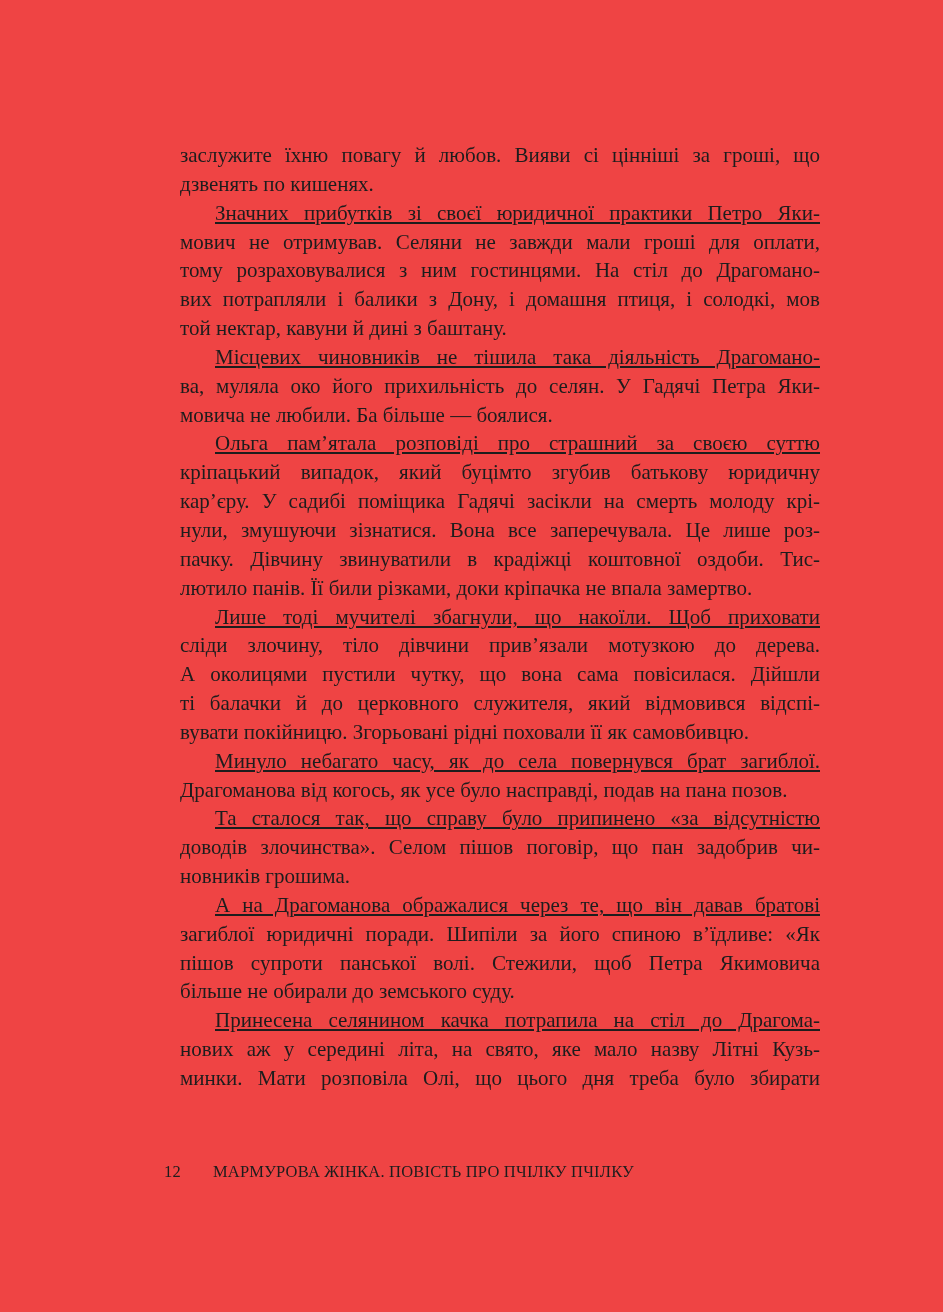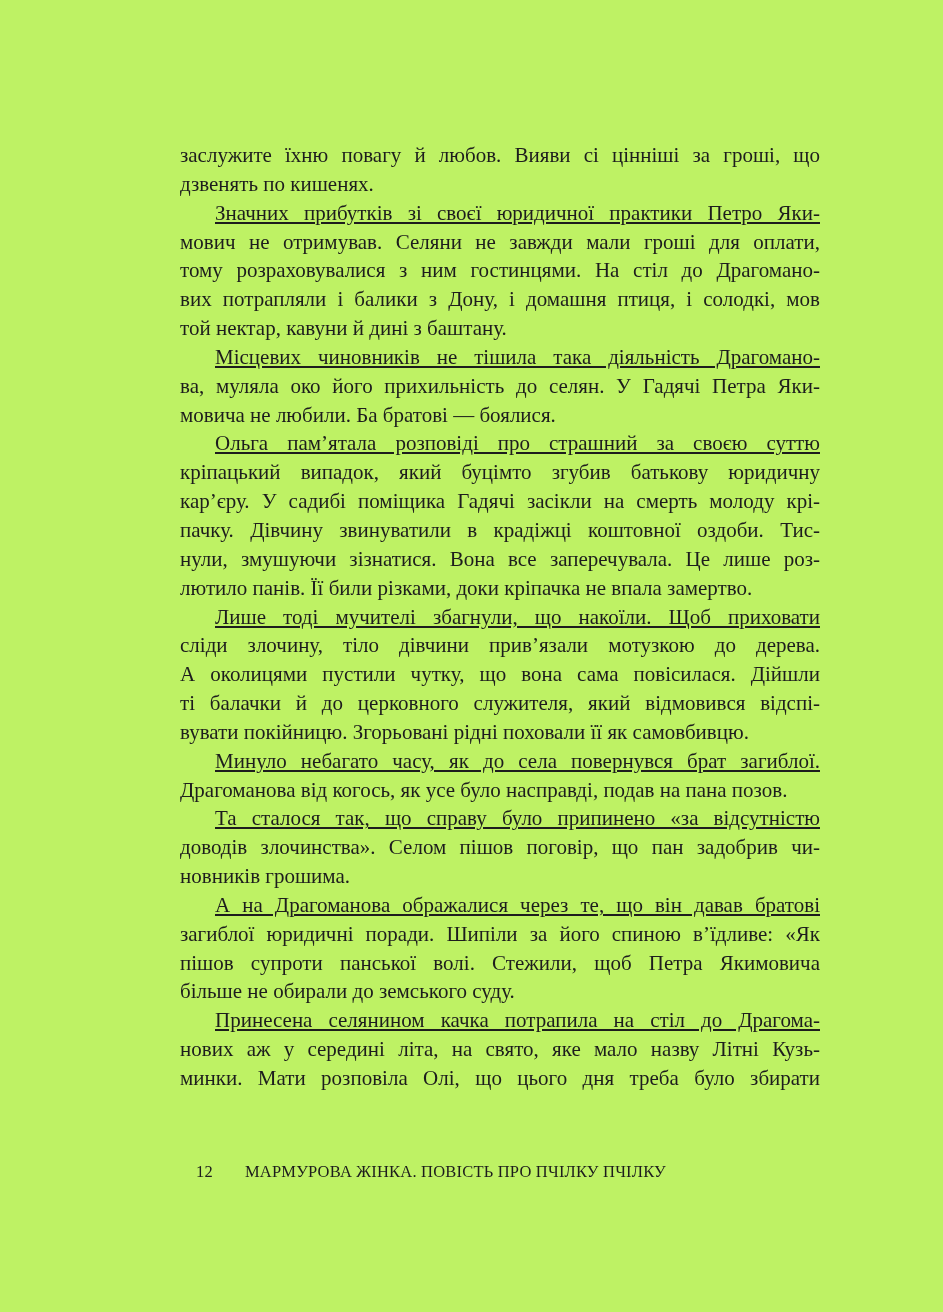--- a/index.html
+++ b/index.html
@@ -1,42 +1,42 @@
 <!DOCTYPE html>
 <html lang="uk"><head>
 <meta charset="utf-8">
 <style>
   html, body { margin: 0; padding: 0; }
   body { background: #ffffff; }
   .page {
     position: relative;
     width: 943px;
     height: 1312px;
-    background: #bef264;
+    background: #ef4444;
     overflow: hidden;
     font-family: "Liberation Serif", "DejaVu Serif", serif;
     color: #1d1d1d;
   }
   .text-block {
     position: absolute;
     left: 180px;
     top: 141px;
     width: 640px;
     font-size: 21px;
     line-height: 28.85px;
   }
   .line {
     text-align: justify;
     text-align-last: justify;
   }
   .line.indent { text-indent: 35px; text-decoration: underline; }
   .line.para-end { text-align-last: left; }
   .page-footer {
     position: absolute;
-    left: 196px;
+    left: 164px;
     top: 1161px;
     display: flex;
     align-items: baseline;
     gap: 32px;
     font-size: 16.5px;
     line-height: 22px;
     letter-spacing: 0.2px;
     white-space: nowrap;
   }
 </style>
@@ -48,26 +48,26 @@
   <main class="text-block">
       <div class="line">заслужите їхню повагу й любов. Вияви сі цінніші за гроші, що</div>
       <div class="line para-end">дзвенять по кишенях.</div>
       <div class="line indent">Значних прибутків зі своєї юридичної практики Петро Яки-</div>
       <div class="line">мович не отримував. Селяни не завжди мали гроші для оплати,</div>
       <div class="line">тому розраховувалися з ним гостинцями. На стіл до Драгомано-</div>
       <div class="line">вих потрапляли і балики з Дону, і домашня птиця, і солодкі, мов</div>
       <div class="line para-end">той нектар, кавуни й дині з баштану.</div>
       <div class="line indent">Місцевих чиновників не тішила така діяльність Драгомано-</div>
       <div class="line">ва, муляла око його прихильність до селян. У Гадячі Петра Яки-</div>
-      <div class="line para-end">мовича не любили. Ба братові — боялися.</div>
+      <div class="line para-end">мовича не любили. Ба більше — боялися.</div>
       <div class="line indent">Ольга пам’ятала розповіді про страшний за своєю суттю</div>
       <div class="line">кріпацький випадок, який буцімто згубив батькову юридичну</div>
       <div class="line">кар’єру. У садибі поміщика Гадячі засікли на смерть молоду крі-</div>
+      <div class="line">нули, змушуючи зізнатися. Вона все заперечувала. Це лише роз-</div>
       <div class="line">пачку. Дівчину звинуватили в крадіжці коштовної оздоби. Тис-</div>
-      <div class="line">нули, змушуючи зізнатися. Вона все заперечувала. Це лише роз-</div>
       <div class="line para-end">лютило панів. Її били різками, доки кріпачка не впала замертво.</div>
       <div class="line indent">Лише тоді мучителі збагнули, що накоїли. Щоб приховати</div>
       <div class="line">сліди злочину, тіло дівчини прив’язали мотузкою до дерева.</div>
       <div class="line">А околицями пустили чутку, що вона сама повісилася. Дійшли</div>
       <div class="line">ті балачки й до церковного служителя, який відмовився відспі-</div>
       <div class="line para-end">вувати покійницю. Згорьовані рідні поховали її як самовбивцю.</div>
       <div class="line indent">Минуло небагато часу, як до села повернувся брат загиблої.</div>
       <div class="line para-end">Драгоманова від когось, як усе було насправді, подав на пана позов.</div>
       <div class="line indent">Та сталося так, що справу було припинено «за відсутністю</div>
       <div class="line">доводів злочинства». Селом пішов поговір, що пан задобрив чи-</div>

